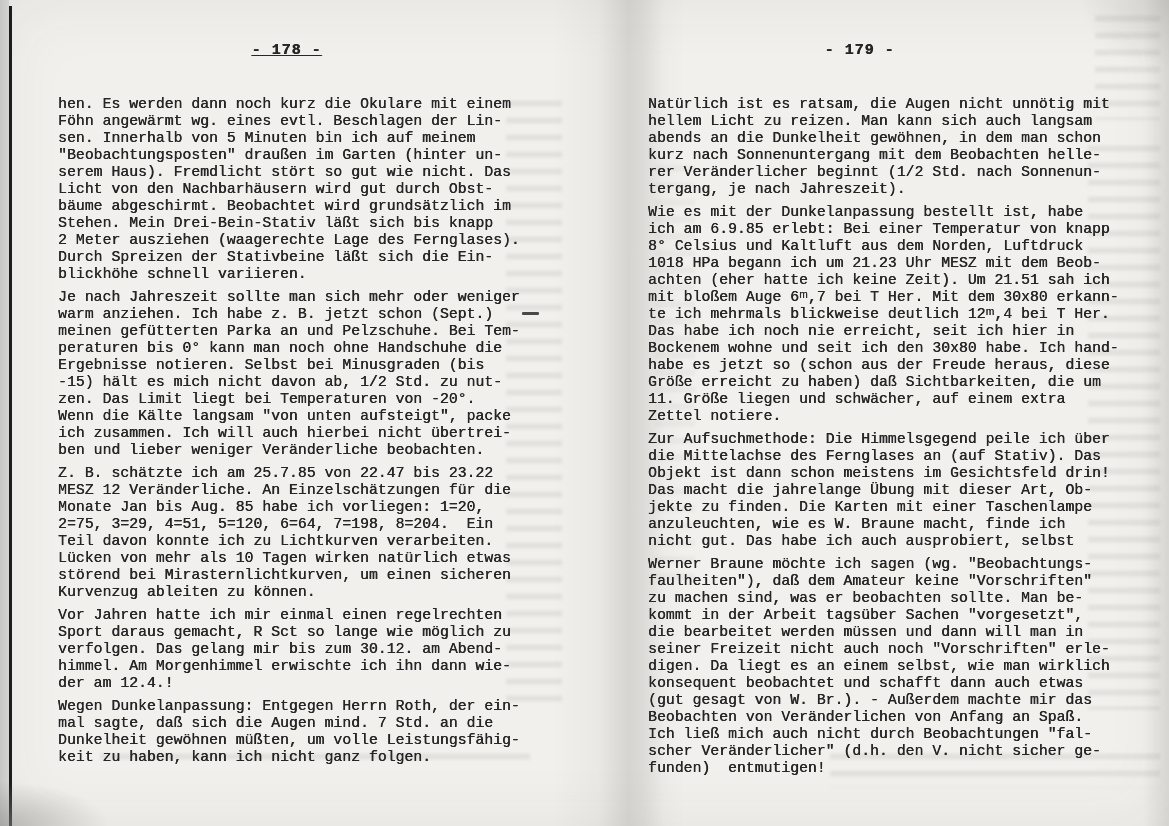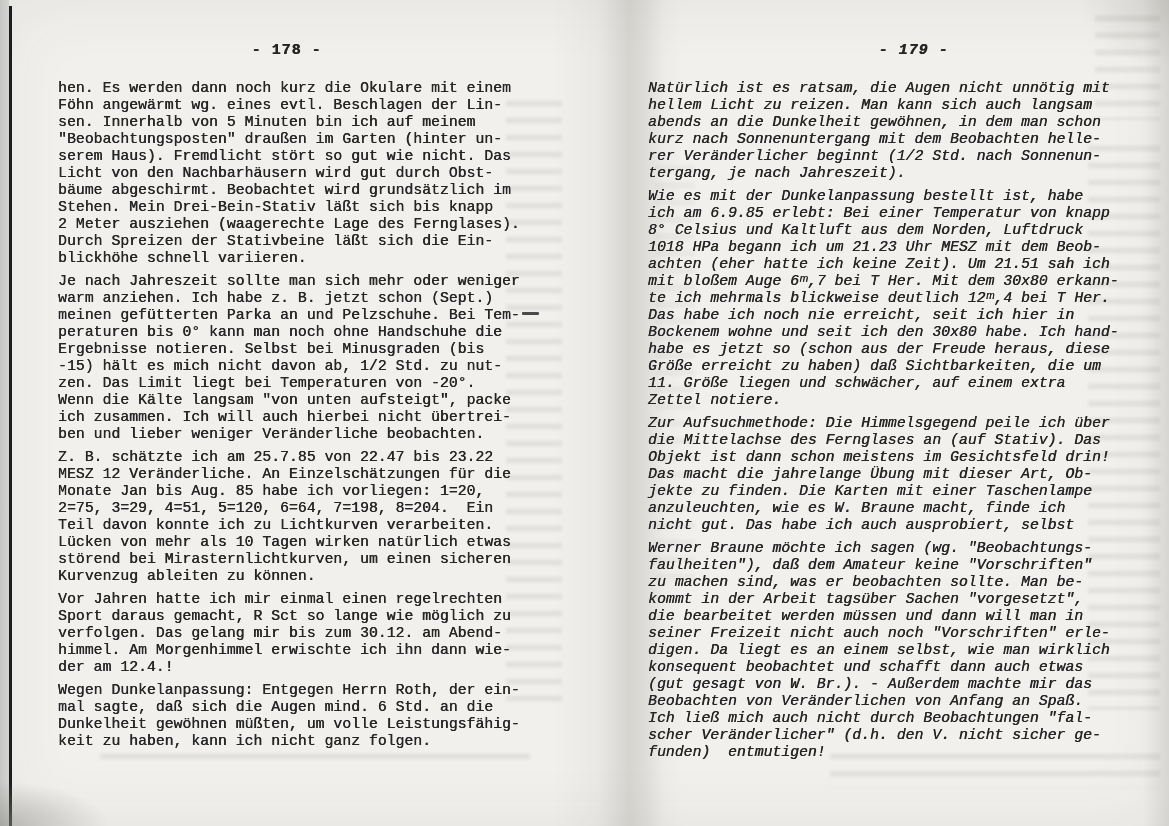--- a/index.html
+++ b/index.html
@@ -58,29 +58,29 @@
     position: absolute; left: 522px; top: 312px; width: 17px; height: 3px;
     background: #4a4a4a; border-radius: 1px;
   }
   
   .page-num {
     position: absolute; top: 42px;
     font-size: 15px; font-weight: bold; letter-spacing: 1px;
     text-align: center;
     text-shadow: 0.4px 0 0 currentColor;
   }
-  .pn-left  { left: 58px;  width: 457px; }
-  .pn-right { left: 678px; width: 471px; font-style: italic; }
+  .pn-left  { left: 58px;  width: 457px; text-decoration: underline; }
+  .pn-right { left: 624px; width: 471px; }
   .col {
-    position: absolute; top: 80px;
+    position: absolute; top: 96px;
     font-size: 14.8px; line-height: 17px;
     text-shadow: 0.35px 0 0 currentColor;
   }
   .col-left  { left: 58px;  width: 486px; }
-  .col-right { left: 648px; width: 492px; font-style: italic; }
+  .col-right { left: 648px; width: 492px; }
   .col p { margin: 0 0 6px 0; white-space: pre; }
 </style>
 </head>
 <body>
 
 <div class="scan">
 
   <div class="edge-left-gray"></div>
   <div class="edge-left-line"></div>
   <div class="gutter-shadow"></div>
@@ -126,21 +126,21 @@
 Teil davon konnte ich zu Lichtkurven verarbeiten.
 Lücken von mehr als 10 Tagen wirken natürlich etwas
 störend bei Mirasternlichtkurven, um einen sicheren
 Kurvenzug ableiten zu können.</p>
     <p>Vor Jahren hatte ich mir einmal einen regelrechten
 Sport daraus gemacht, R Sct so lange wie möglich zu
 verfolgen. Das gelang mir bis zum 30.12. am Abend-
 himmel. Am Morgenhimmel erwischte ich ihn dann wie-
 der am 12.4.!</p>
     <p>Wegen Dunkelanpassung: Entgegen Herrn Roth, der ein-
-mal sagte, daß sich die Augen mind. 6 Std. an die
+mal sagte, daß sich die Augen mind. 7 Std. an die
 Dunkelheit gewöhnen müßten, um volle Leistungsfähig-
 keit zu haben, kann ich nicht ganz folgen.</p>
   </div>
 
   <div class="page-num pn-right">- 179 -</div>
   <div class="col col-right">
     <p>Natürlich ist es ratsam, die Augen nicht unnötig mit
 hellem Licht zu reizen. Man kann sich auch langsam
 abends an die Dunkelheit gewöhnen, in dem man schon
 kurz nach Sonnenuntergang mit dem Beobachten helle-

